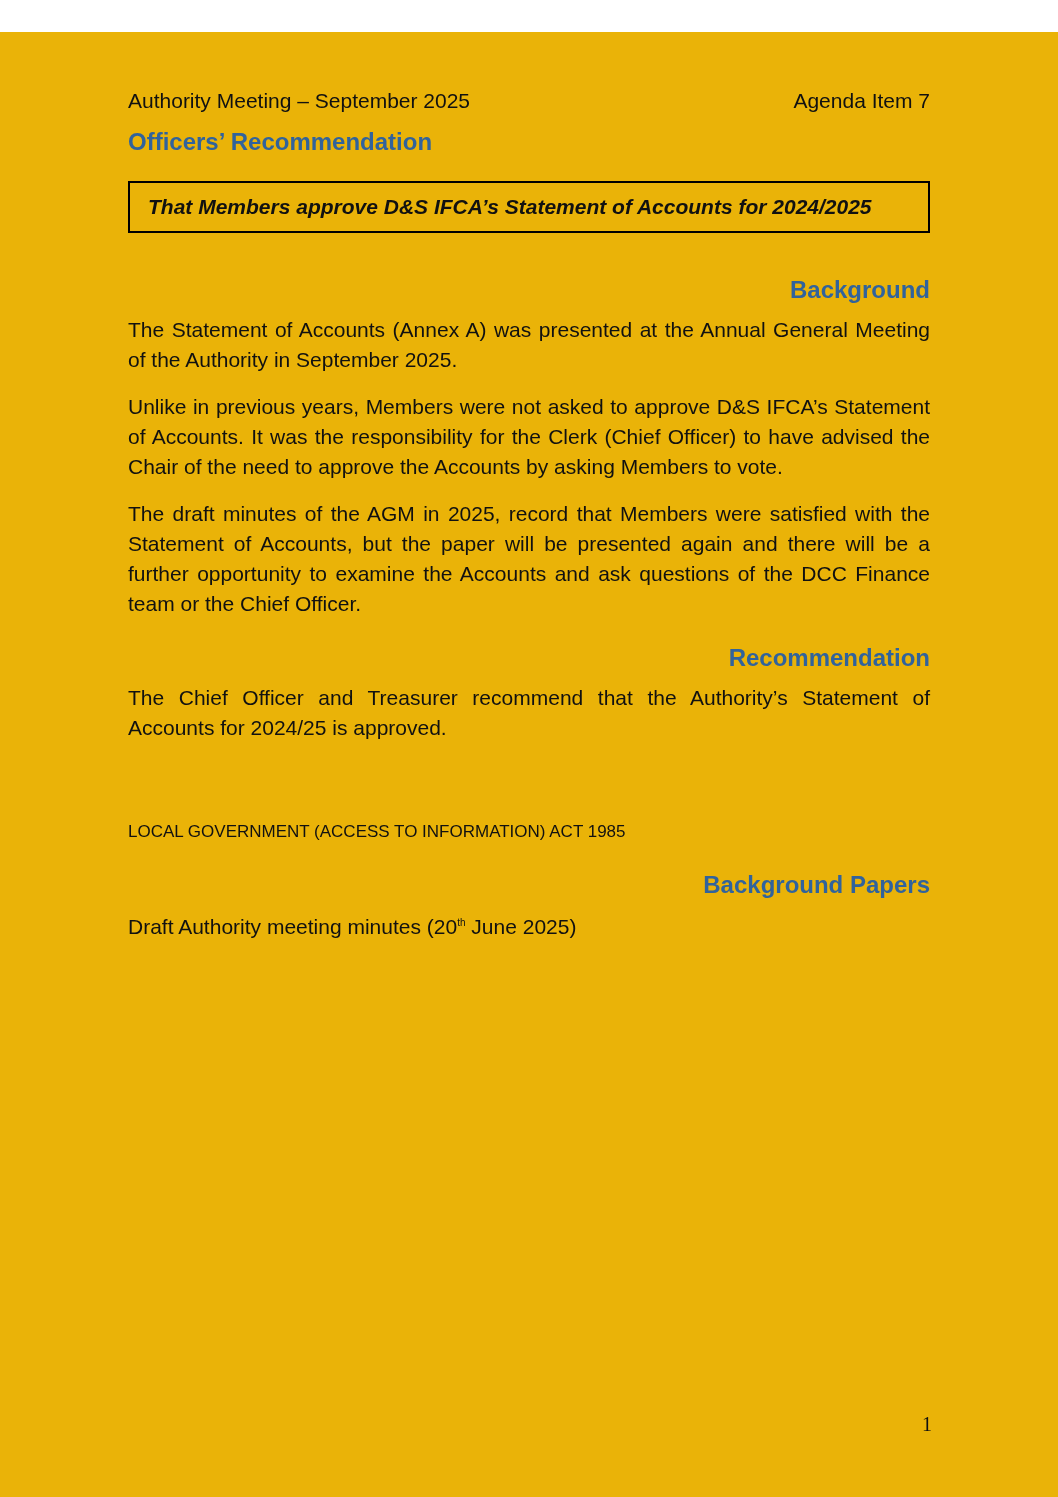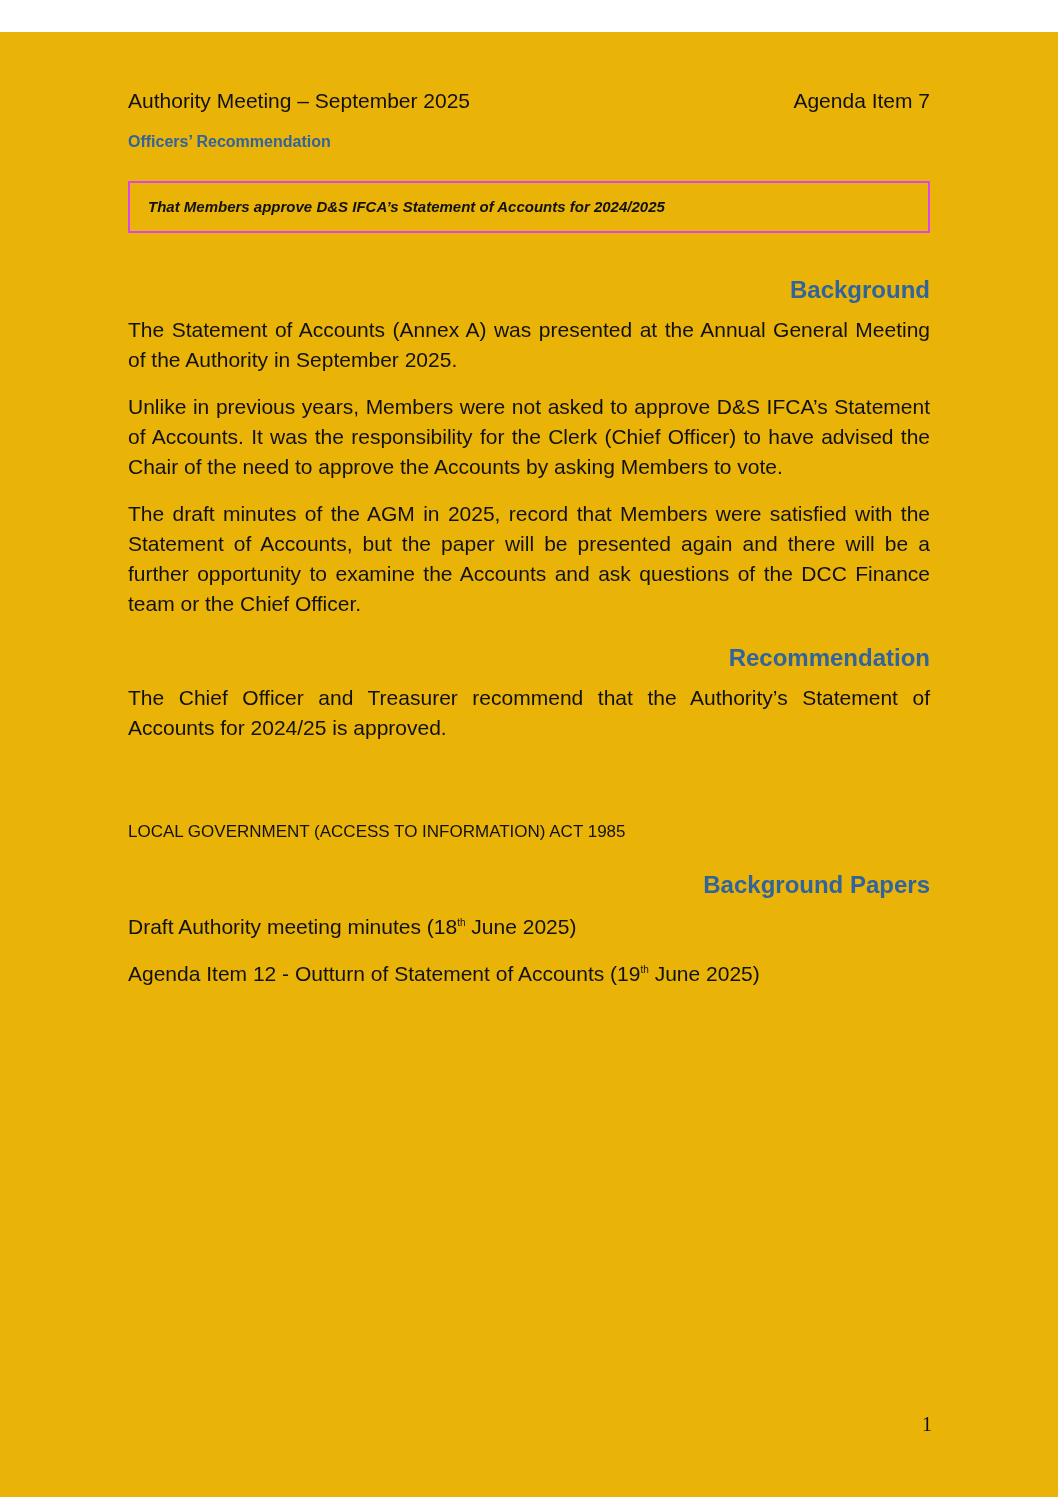--- a/index.html
+++ b/index.html
@@ -34,30 +34,30 @@
   }
   .doc-title {
     margin: 70px 0 0 0;
     font-size: 28px;
     line-height: 34px;
     font-weight: bold;
     color: #2b5791;
   }
   .doc-subtitle {
     margin: 12px 0 0 0;
-    font-size: 16px;
+    font-size: 24px;
     line-height: 30px;
     font-weight: bold;
     color: #31639c;
   }
   .rec-box {
     margin-top: 24px;
-    border: 2px solid #d946ef;
+    border: 2px solid #000000;
     padding: 9px 18px 10px 18px;
-    font-size: 15px;
+    font-size: 21px;
     line-height: 29px;
     font-weight: bold;
     font-style: italic;
     color: #111111;
     box-sizing: border-box;
   }
   .section-heading {
     margin: 42px 0 0 0;
     font-size: 24px;
     line-height: 30px;
@@ -129,20 +129,19 @@
     <p class="body-para">Unlike in previous years, Members were not asked to approve D&amp;S IFCA’s Statement of Accounts.  It was the responsibility for the Clerk (Chief Officer) to have advised the Chair of the need to approve the Accounts by asking Members to vote.</p>
     <p class="body-para">The draft minutes of the AGM in 2025, record that Members were satisfied with the Statement of Accounts, but the paper will be presented again and there will be a further opportunity to examine the Accounts and ask questions of the DCC Finance team or the Chief Officer.</p>
 
     <h2 class="section-heading tight">Recommendation</h2>
     <p class="body-para">The Chief Officer and Treasurer recommend that the Authority’s Statement of Accounts for 2024/25 is approved.</p>
 
     <p class="act-line">LOCAL GOVERNMENT (ACCESS TO INFORMATION) ACT 1985</p>
 
     <h2 class="section-heading tight">Background Papers</h2>
 
-    <p class="paper-item"><span>Draft Authority meeting minutes (18</span><sup>th</sup><span> June 2025)</span></p>
+    <p class="paper-item"><span>Draft Authority meeting minutes (20</span><sup>th</sup><span> June 2025)</span></p>
 
-    <p class="paper-item"><span>Agenda Item 12 - Outturn of Statement of Accounts (19</span><sup>th</sup><span> June 2025)</span></p>
 
   </div>
 
   <div class="page-number">1</div>
 </div>
 
 </body></html>

